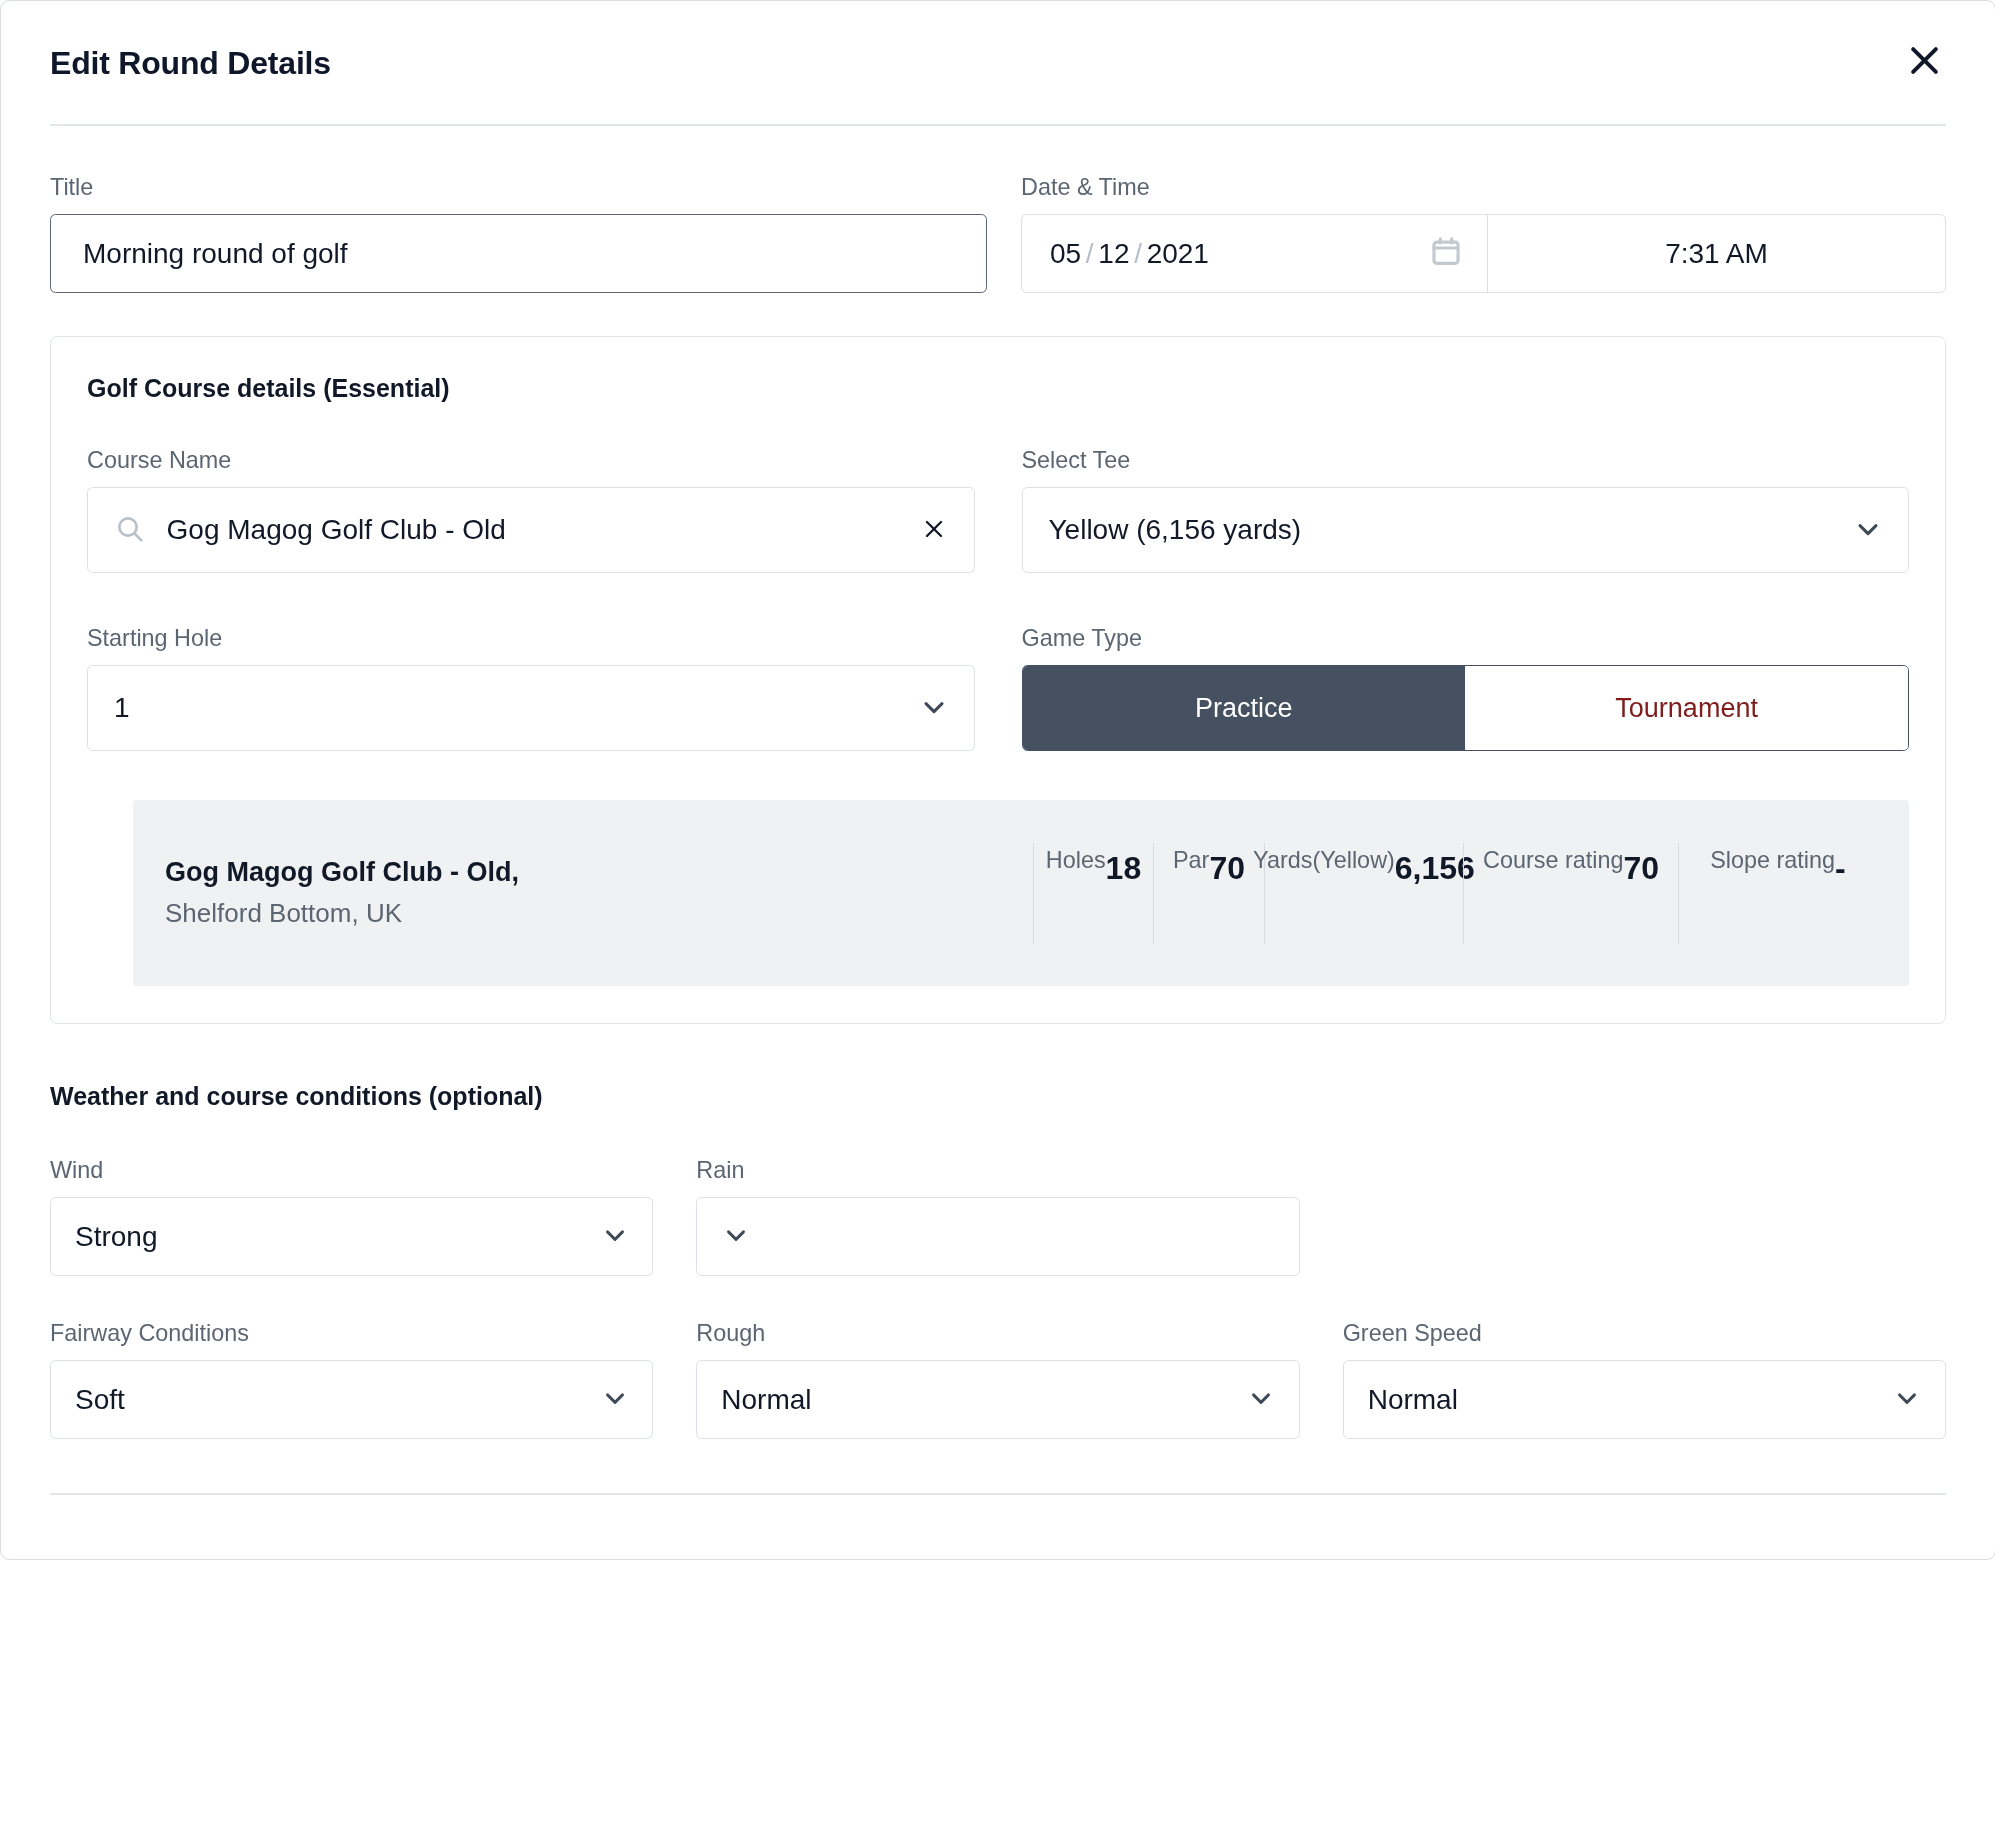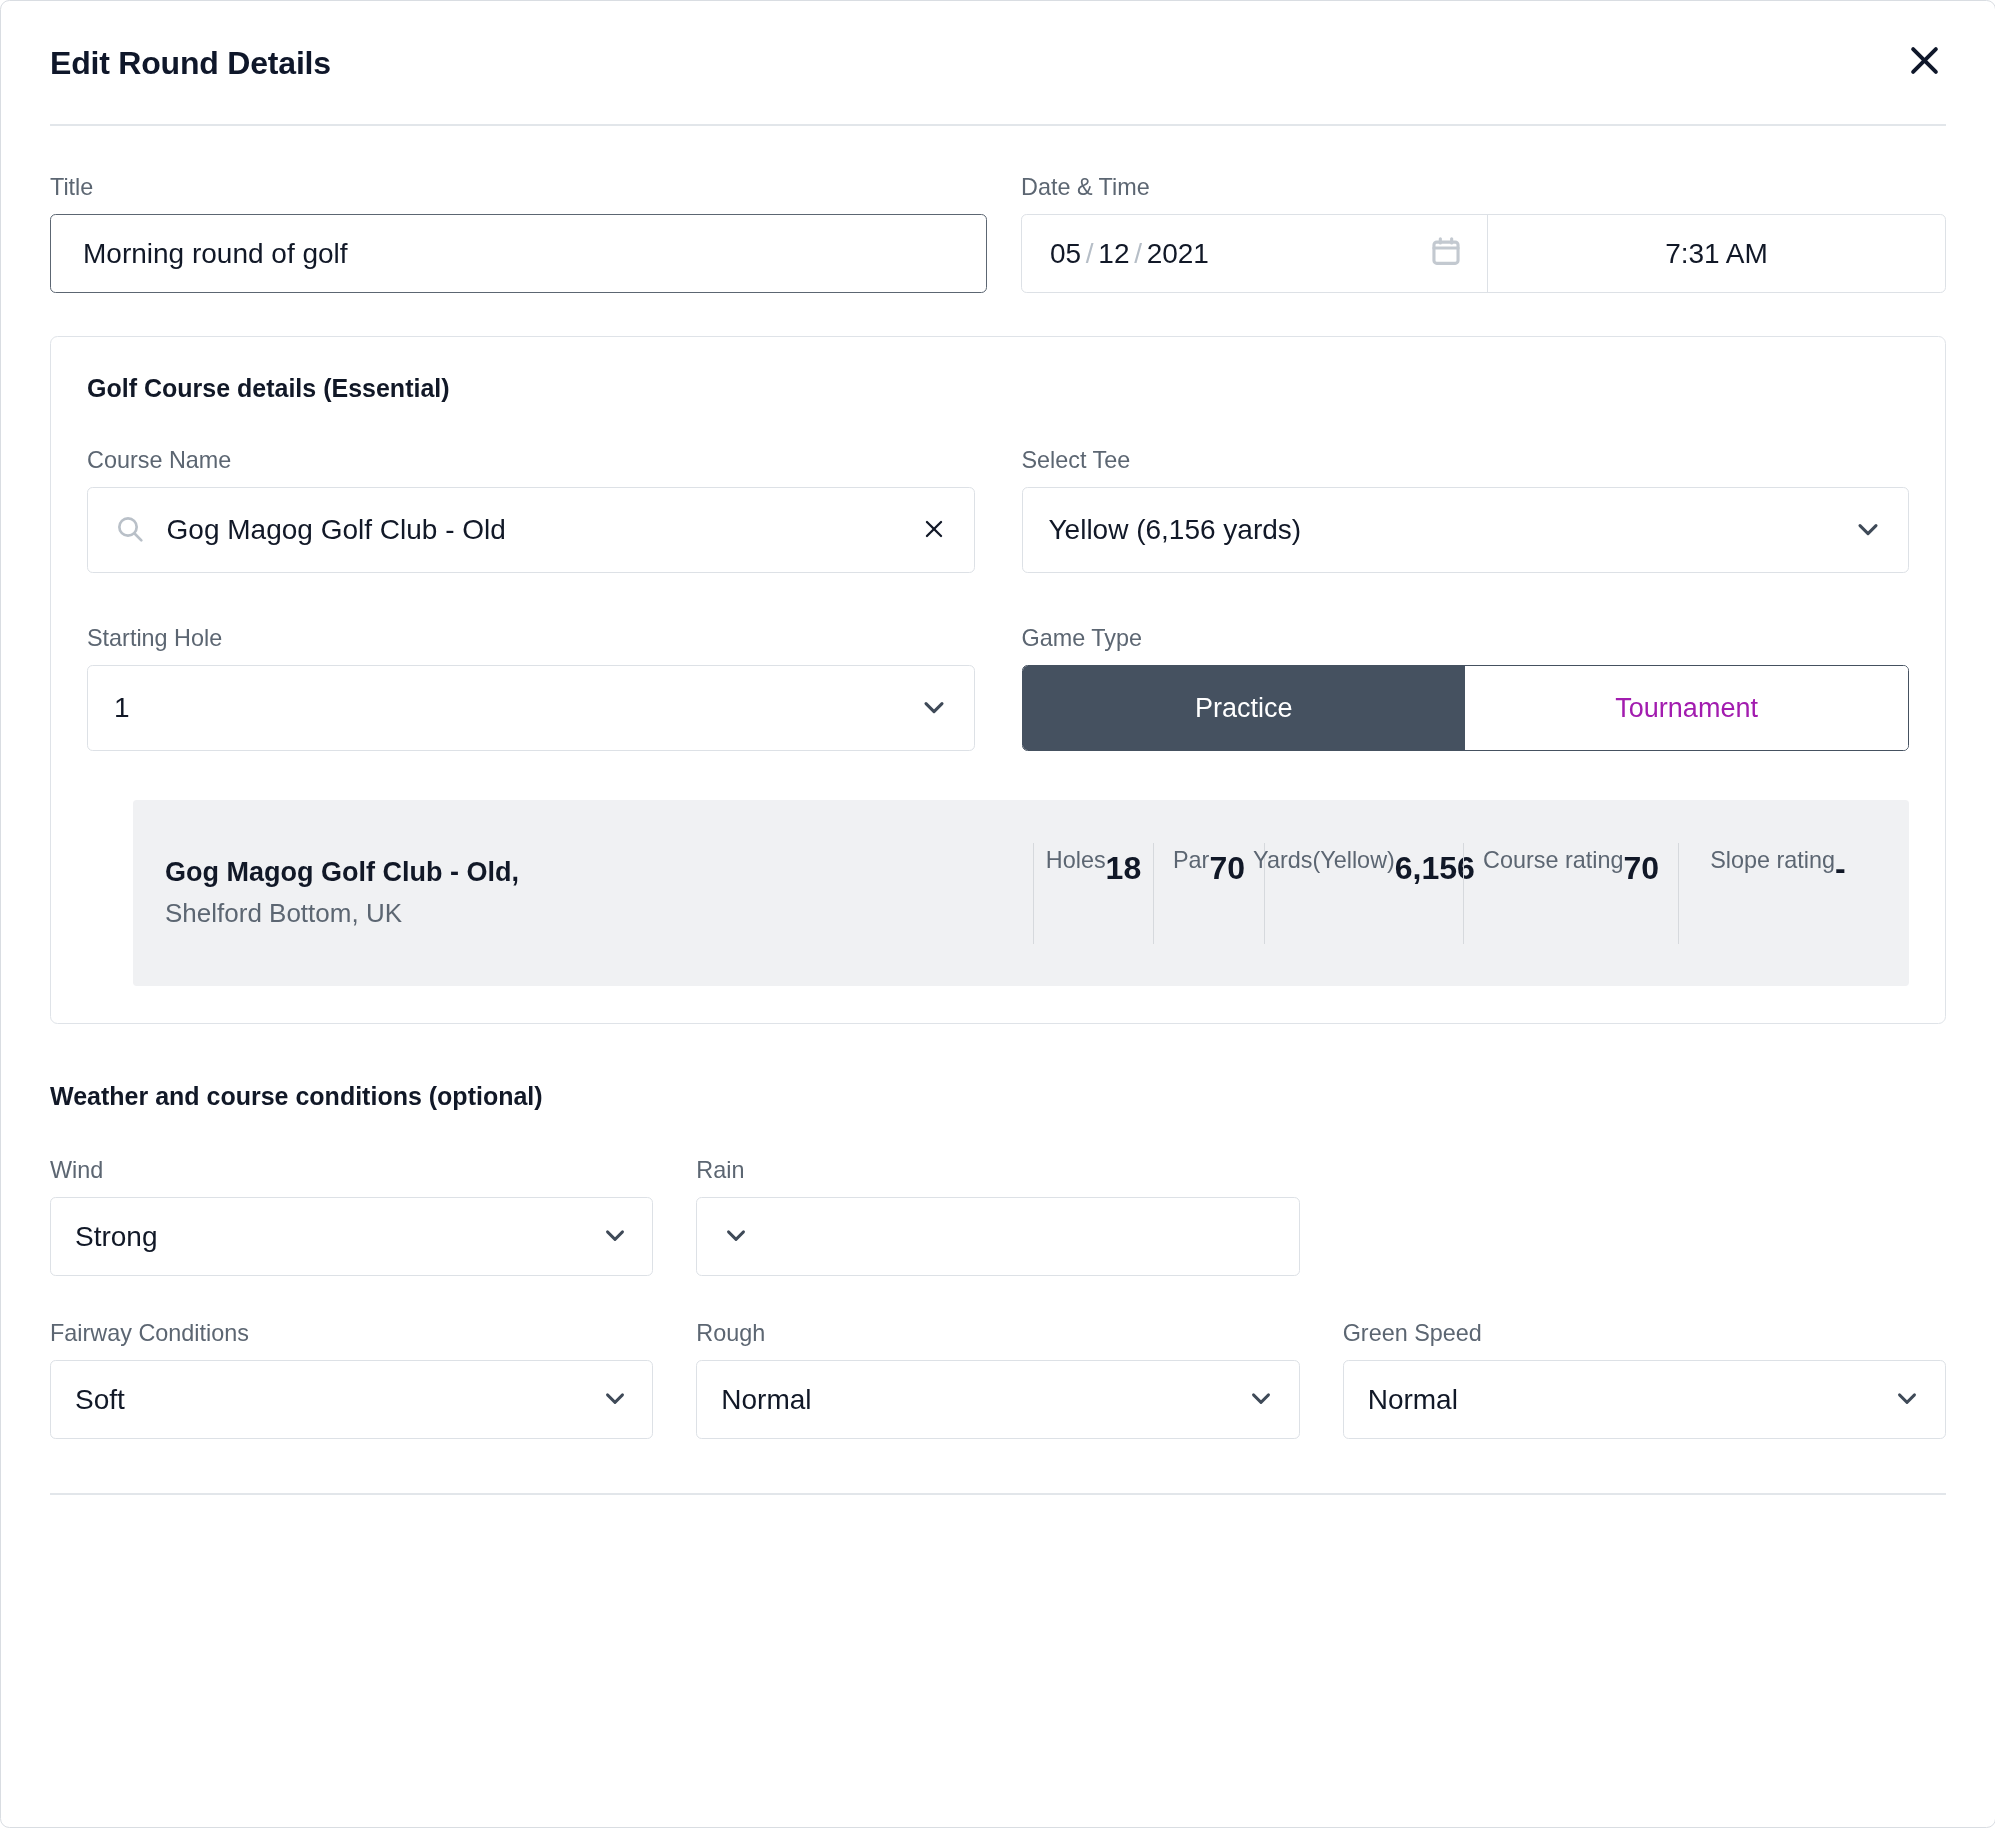--- a/index.html
+++ b/index.html
@@ -11,21 +11,21 @@
   }
   body {
     width: 1996px;
     height: 1844px;
     overflow: hidden;
   }
 
   .modal {
     position: relative;
     width: 1996px;
-    height: 1828px;
+    height: 1560px;
     background: #ffffff;
     border: 1.9px solid #d9dde2;
     border-radius: 9.4px;
     padding: 0 49px;
   }
 
   
   .modal-header {
     display: flex;
     align-items: flex-start;
@@ -192,21 +192,21 @@
     overflow: hidden;
   }
   .seg {
     flex: 1;
     display: flex;
     align-items: center;
     justify-content: center;
     font-size: 27px;
     cursor: pointer;
     background: #ffffff;
-    color: #a21caf;
+    color: #7f1d1d;
   }
   .seg.active {
     background: #455160;
     color: #ffffff;
   }
 
   
   .stat-bar {
     margin-top: 49px;
     background: #f0f1f3;

